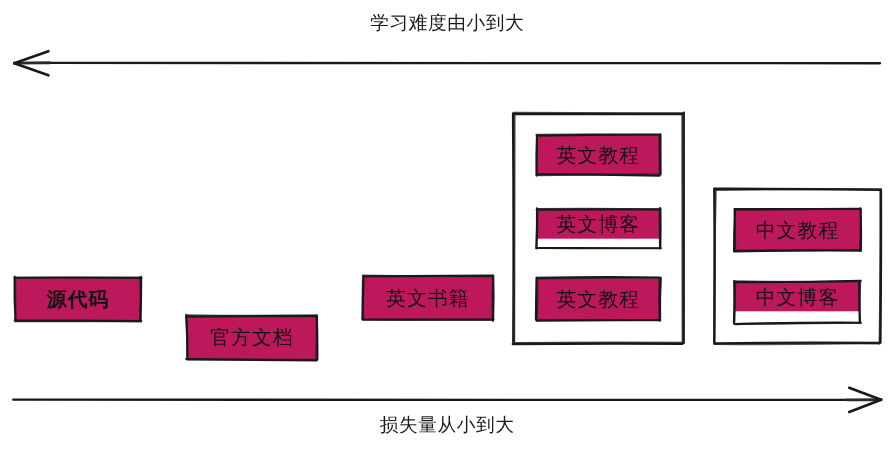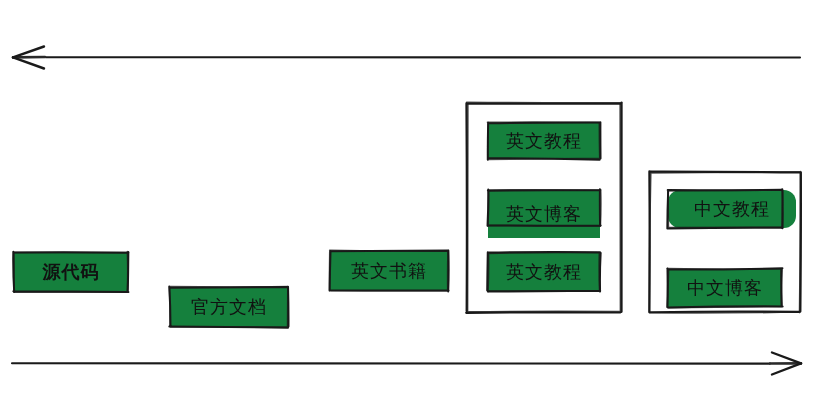--- a/index.html
+++ b/index.html
@@ -40,21 +40,21 @@
     position: absolute;
     left: 0;
     pointer-events: none;
   }
   #arrow-top { top: 38px; }
   #arrow-bottom { top: 344px; }
 
   
   .sketch-box {
     position: absolute;
-    background: #15803d;
+    background: #be185d;
     box-sizing: border-box;
     padding-left: 36px;
   }
   .sketch-box > svg {
     position: absolute;
     left: 0;
     top: 0;
     overflow: visible;
   }
   .box-text {
@@ -81,35 +81,37 @@
     left: 0;
     top: 0;
     overflow: visible;
   }
 </style>
 </head>
 <body>
 
 <div id="canvas">
 
+  <div class="axis-label" id="label-top">学习难度由小到大</div>
 
   <svg class="arrow-svg" id="arrow-top" width="813" height="40">
     <path d="M 800 19.5 L 46 19.2" stroke="#1a1a1a" stroke-width="2.1" fill="none" stroke-linecap="round"></path>
     <path d="M 45 19 L 13 19.4" stroke="#2a2a2a" stroke-width="2.6" fill="none" stroke-linecap="round"></path>
     <path d="M 44 8.5 L 13 19.4" stroke="#1a1a1a" stroke-width="2.4" fill="none" stroke-linecap="round"></path>
     <path d="M 44 30.5 L 13 19.4" stroke="#1a1a1a" stroke-width="2.4" fill="none" stroke-linecap="round"></path>
   </svg>
 
   <svg class="arrow-svg" id="arrow-bottom" width="813" height="40">
     <path d="M 12 19.3 L 770 19.6" stroke="#1a1a1a" stroke-width="2.1" fill="none" stroke-linecap="round"></path>
     <path d="M 770 19.5 L 801 19.4" stroke="#2a2a2a" stroke-width="2.6" fill="none" stroke-linecap="round"></path>
     <path d="M 772 8.5 L 801 19.4" stroke="#1a1a1a" stroke-width="2.4" fill="none" stroke-linecap="round"></path>
     <path d="M 772 30.5 L 801 19.4" stroke="#1a1a1a" stroke-width="2.4" fill="none" stroke-linecap="round"></path>
   </svg>
 
+  <div class="axis-label" id="label-bottom">损失量从小到大</div>
 
   <div class="sketch-box" style="left: 14px; top: 252px; width: 114px; height: 40px; font-weight: bold;">
       <svg width="120" height="46">
         <path d="M 0.3167432492211196 0.49249458373174754 Q 56.59009071830199 -0.03450044551608167 114.56375465456571 0.6521961218920519 M 114.3328455930263 -0.046530151016325766 Q 114.21826605888936 20.513916016683872 113.81416015653599 40.09346618693949 M 114.40372314509177 39.94958190952874 Q 57.50131305084625 39.2043083433827 -0.644000244067982 39.20710759163234 M 0.20921516465452275 39.962860489246836 Q -1.0640298458673199 20.712798238952086 -0.6999553679954054 -0.2539149758657045 " fill="none" stroke="#1a1a1a" stroke-width="2" stroke-linecap="round" opacity="1"></path>
         <path d="M -0.40566558819528 0.45199127255566013 Q 56.20204681441283 0.6539041721140519 114.0287765506789 0.346809387741056 M 113.28011226657783 -0.5610154627640803 Q 114.13208308308016 20.413311384140194 113.23631105424664 39.504544967554764 M 114.45976562558663 40.3144622807924 Q 57.00430725179814 40.15669799893941 0.2592102055713582 40.16329650923763 M -0.16323852509410985 40.26013488818898 Q 0.36486511329415494 20.356879883798253 -0.07185058559842901 0.6557952887638451 " fill="none" stroke="#1a1a1a" stroke-width="1.5" stroke-linecap="round" opacity="0.75"></path>
       </svg>
     <span class="box-text">源代码</span>
   </div>
 
   <div class="sketch-box" style="left: 170px; top: 251px; width: 118px; height: 40px; margin-top: 36px;">
@@ -133,49 +135,49 @@
         <path d="M 0.5644741065169099 0.5966331488902835 Q 76.9517274484093 0.8519863785579737 154.50372657841245 0.46851196352788804 M 154.55551917620727 -0.5133775947677799 Q 154.7514311832988 103.71503606136658 154.53366158671383 208.87289204633464 M 153.196407175109 209.51061411565664 Q 75.15759815937729 208.96607980133317 -0.7855591535035331 209.80075939376874 M -0.32741317722360286 208.22564582830557 Q 0.19543255728456782 103.71500182565069 -0.5586959300836064 0.4579126245146211 " fill="none" stroke="#1a1a1a" stroke-width="2.2" stroke-linecap="round" opacity="1"></path>
         <path d="M -0.3269723829938902 -0.6221847294467431 Q 76.18374932700942 -0.04459359078881969 154.70656965449757 -0.2330826756232803 M 153.1388622045698 0.07711613149247891 Q 152.85749461689846 104.5225633513567 153.4352802039754 208.56128743312382 M 154.1272684578911 208.56257977507198 Q 76.48016635009097 207.99106984898964 0.2829000955367927 208.8289673331794 M 0.5846111662148551 209.352443123447 Q 1.0316063310818777 105.19983493929722 0.8755880364103187 0.6060007102349777 " fill="none" stroke="#1a1a1a" stroke-width="1.6500000000000001" stroke-linecap="round" opacity="0.75"></path>
       </svg>
     <div class="sketch-box" style="left: 21px; top: 20px; width: 112px; height: 36px;">
         <svg width="118" height="42">
           <path d="M 0.6432369715735489 0.3374238973192052 Q 55.37200911097787 -0.6586943049070864 111.7345849993334 -0.5619642256581989 M 112.40627799090291 -0.7505287170179789 Q 112.34144291021929 16.68430891057677 112.53495717110809 35.45387096416851 M 111.6240482809134 36.786091042303525 Q 55.49181636630176 35.511257191296316 0.32485046439098686 35.22277221680748 M -0.2193252083935427 36.626544762322 Q -0.28663695743616524 18.531686898344983 0.16418895766334105 -0.25329685185723794 " fill="none" stroke="#1a1a1a" stroke-width="2" stroke-linecap="round" opacity="1"></path>
           <path d="M -0.5844102858493153 -0.6803018092551744 Q 55.53820847571744 -1.1646749350636616 111.82433366804585 -0.4654433248869346 M 111.2532211780796 -0.2596489903794829 Q 111.2691287498498 17.67823381490923 111.6897242548362 35.20636892319022 M 111.57271385210227 35.22601437569876 Q 55.32850229969644 35.613259168310684 0.15937985822529532 36.40457000788514 M -0.1620904919514854 36.334196281961255 Q -0.5035157388558219 18.14951944440115 0.18375148819002868 0.0036283496784179194 " fill="none" stroke="#1a1a1a" stroke-width="1.5" stroke-linecap="round" opacity="0.75"></path>
         </svg>
       <span class="box-text">英文教程</span>
     </div>
-    <div class="sketch-box" style="left: 21px; top: 87px; width: 112px; height: 48px;">
+    <div class="sketch-box" style="left: 21px; top: 87px; width: 112px; height: 27px;">
         <svg width="118" height="42">
           <path d="M -0.11514778105316115 0.628002548882739 Q 55.585995255143374 0.4967450724620116 112.25716972400302 0.04654808083854061 M 111.91193656954539 -0.799490737914802 Q 111.71671564387005 17.181775398692942 112.0744640779097 35.928867340427296 M 112.64805069037156 35.613706207468034 Q 55.89845449524859 35.87340580062634 0.2795326237937122 35.276486969029754 M -0.46745414718401346 35.673093080740934 Q 0.38374378304171564 18.058932195556785 0.2585367207687986 -0.5832578658048333 " fill="none" stroke="#1a1a1a" stroke-width="2" stroke-linecap="round" opacity="1"></path>
           <path d="M 0.19240188644845127 -0.047325896866305686 Q 56.0399259957112 -0.7857807917826719 112.53797073426561 0.33842849784457524 M 112.73799519014452 -0.1291664120411344 Q 113.29657656037091 16.94829727205834 112.42594833431112 35.86470565826851 M 112.56134876672242 35.540592193762116 Q 56.16832659513146 35.83563062742149 0.3694801812849381 35.37234783180633 M -0.1769512173612375 36.1004123691937 Q 1.006302720404371 18.909711839011734 0.529137039803498 0.6343448645595204 " fill="none" stroke="#1a1a1a" stroke-width="1.5" stroke-linecap="round" opacity="0.75"></path>
         </svg>
       <span class="box-text">英文博客</span>
     </div>
     <div class="sketch-box" style="left: 21px; top: 150px; width: 112px; height: 38px;">
         <svg width="118" height="44">
           <path d="M -0.16325187653454576 -0.45792198165223097 Q 56.1909162196661 -1.4431809423878699 112.05038037339709 -0.7444921493271796 M 112.675402880402 -0.11762485472374823 Q 111.6460141045442 18.447058964337714 112.07079448740501 38.46592464505971 M 112.20657548951291 37.80360260037873 Q 55.688465204913385 38.16967559904311 -0.07058868374237263 38.590998840979765 M -0.791304016109232 37.5892776908303 Q -0.6055780977595496 19.011040594806445 -0.2303894040316294 -0.7280609130524383 " fill="none" stroke="#1a1a1a" stroke-width="2" stroke-linecap="round" opacity="1"></path>
           <path d="M 0.7394956595913954 0.3793523793943937 Q 57.29185306691185 -0.7309840006804951 112.48271923124916 -0.3209970472012633 M 111.28685441021196 0.11975221676740429 Q 110.71807549022049 20.073507934936092 111.5527565004084 38.592264605216805 M 112.00869789161193 37.577571487602576 Q 56.902888513851394 38.12206281749628 0.45276227055711776 38.07685337107482 M 0.06770191233032481 38.72629489969755 Q 0.978891259515142 19.10481182185226 0.5976961142372789 0.4198816305118994 " fill="none" stroke="#1a1a1a" stroke-width="1.5" stroke-linecap="round" opacity="0.75"></path>
         </svg>
       <span class="box-text">英文教程</span>
     </div>
   </div>
 
   <div class="group-box" style="left: 650px; top: 172px; width: 150px; height: 140px;">
       <svg width="156" height="146">
         <path d="M -0.08528995475978123 -0.34141902897573034 Q 75.08399983502179 -0.41655887709770306 149.50516033191474 0.4289904183377467 M 150.842324138499 0.3698476558876447 Q 151.04646794698502 69.0066534190004 150.34701068459404 139.38663823617932 M 149.32464686046572 139.8498695734655 Q 74.02061092125281 139.0218075673477 0.3954922562909743 140.23084034972396 M -0.5818416303404801 140.1801457946562 Q -0.06757406361753782 70.76874233731476 -0.6292867897680433 -0.5252453504247802 " fill="none" stroke="#1a1a1a" stroke-width="2.2" stroke-linecap="round" opacity="1"></path>
         <path d="M 0.40149192870664036 0.8034507759397155 Q 76.09227310323728 -0.19291236794223654 150.1812229161529 0.16248779346350944 M 150.4367237633731 -0.3509112593954947 Q 150.46474820787307 69.33812864662993 149.53277528306134 140.59498933027265 M 150.16969462086897 139.97374718229926 Q 75.11520710625462 141.38768472172677 -0.6059438465656452 140.74977510648304 M -0.8061209678212744 139.6468385281725 Q -0.7351802295610216 68.7571672162866 0.8107290037491961 -0.47817242125895454 " fill="none" stroke="#1a1a1a" stroke-width="1.6500000000000001" stroke-linecap="round" opacity="0.75"></path>
       </svg>
-    <div class="sketch-box" style="left: 18px; top: 18px; width: 128px; height: 38px; border-radius: 12px;">
+    <div class="sketch-box" style="left: 18px; top: 18px; width: 114px; height: 38px;">
         <svg width="120" height="44">
           <path d="M -0.280120658632424 0.09254093211728201 Q 56.32494144490219 0.3043993244247508 113.31929492955994 -0.24069113705339432 M 114.29255600026463 -0.653183746269524 Q 115.0478978980742 19.445468503071677 114.52993397774637 38.20321788834558 M 113.53616390243926 37.787675333296725 Q 56.886837864688985 37.44131413038881 0.301420212304881 38.463601303688996 M -0.6639300822578046 38.54449644151353 Q -0.6270273727863224 20.235821143591693 0.16755294844859883 0.4605461126475344 " fill="none" stroke="#1a1a1a" stroke-width="2" stroke-linecap="round" opacity="1"></path>
           <path d="M -0.38215408305737847 0.7924797065521031 Q 56.52384597838104 0.23571609590003087 113.91506271395602 0.01411056556464665 M 114.76301193310088 0.2905754094433856 Q 114.01653152548546 19.043440705185496 113.98249435461243 38.239159393794445 M 114.64684982367179 37.303905487108935 Q 56.65384583062206 37.60462335650093 0.2104729180273008 37.583524894892946 M 0.5151992803975937 38.255949402347184 Q 0.47212188824644397 19.67114959830006 -0.3038497922494308 0.20772552537160252 " fill="none" stroke="#1a1a1a" stroke-width="1.5" stroke-linecap="round" opacity="0.75"></path>
         </svg>
       <span class="box-text">中文教程</span>
     </div>
-    <div class="sketch-box" style="left: 18px; top: 84px; width: 114px; height: 38px; margin-top: 13px;">
+    <div class="sketch-box" style="left: 18px; top: 84px; width: 114px; height: 27px;">
         <svg width="120" height="44">
           <path d="M -0.14189910858026664 0.4916000372225419 Q 58.058287710071674 0.6920364391300996 114.45394439755657 -0.7583328246876285 M 113.27722473148127 0.44094243107407466 Q 112.9678805163912 18.442141004168498 113.81993618040343 37.28369731906974 M 114.64484567709493 37.40415458688706 Q 57.20894206615582 37.11298887293459 0.4616482263718025 38.58018817965881 M -0.7810414791018896 38.02398309149965 Q -0.10844293040616582 19.555665867810912 -0.5313142775238092 -0.47174315437290026 " fill="none" stroke="#1a1a1a" stroke-width="2" stroke-linecap="round" opacity="1"></path>
           <path d="M -0.74748840329586 -0.524664258828696 Q 57.260022650705665 0.6210096131921791 113.73443212534042 -0.14371538131670808 M 114.232512283806 -0.3008785245478519 Q 113.28191630650402 17.74588364147855 113.41186714182228 37.20661358833621 M 113.68911733650096 37.5712695123494 Q 56.08122047940326 37.955452338063836 -0.5094948290425795 38.75357379985674 M -0.2754119870604072 37.753540039320264 Q 0.06773925866360743 18.841099243909632 0.6233734137487474 0.6680236823242268 " fill="none" stroke="#1a1a1a" stroke-width="1.5" stroke-linecap="round" opacity="0.75"></path>
         </svg>
       <span class="box-text">中文博客</span>
     </div>
   </div>
 
 </div>
 

